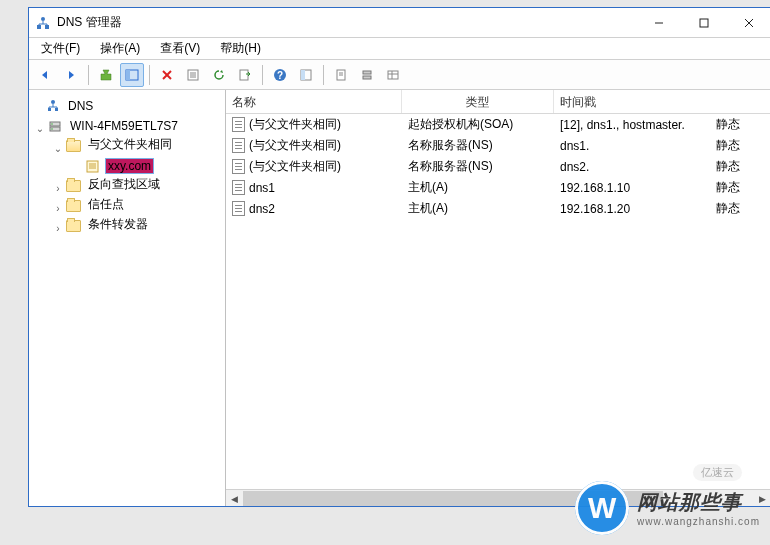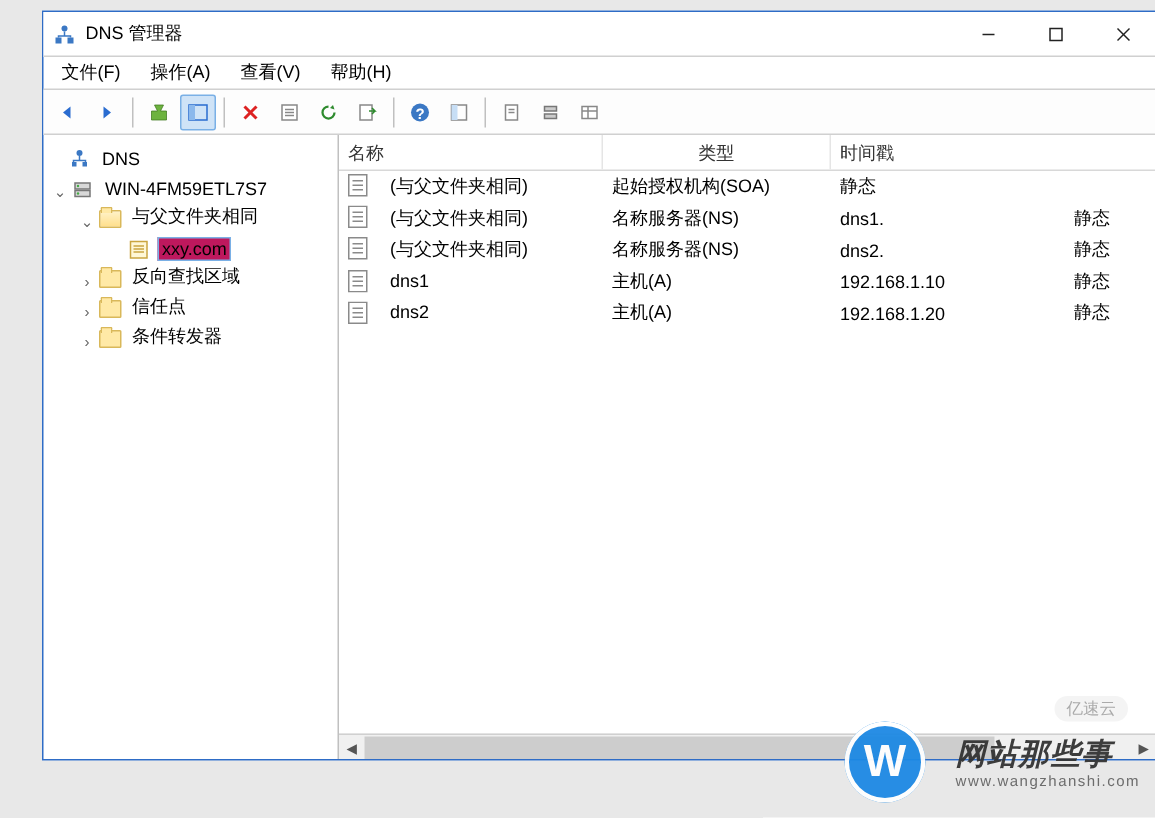--- a/index.html
+++ b/index.html
@@ -26,42 +26,42 @@
   .list { flex:1; display:flex; flex-direction:column; min-width:0; }
   .colhdr { height:24px; display:flex; border-bottom:1px solid #d8d8d8; background:#fff; }
   .colhdr .col { border-right:1px solid #e5e5e5; padding:4px 6px; font-size:12px; color:#333; }
   .col.name { width:176px; }
   .col.type { width:152px;text-align:center; }
   .col.data { width:156px; }
   .col.ts { flex:1; }
   .rows { flex:1; overflow:auto; }
   .row { display:flex; height:21px; align-items:center; }
   .cell { padding:0 6px; white-space:nowrap; overflow:hidden; text-overflow:ellipsis; font-size:12px; }
-  .cell.name { width:176px; display:flex; align-items:flex-start; gap:15px; }
+  .cell.name { width:176px; display:flex; align-items:center; gap:4px; }
   .cell.type { width:152px; }
   .cell.data { width:156px; }
   .cell.ts { flex:1; }
   .scrollbar-h { height:17px; border-top:1px solid #d0d0d0; background:#f0f0f0; position:relative; }
   .scrollbar-h .thumb { position:absolute; left:0; top:1px; height:15px; width:420px; background:#cdcdcd; }
   .scrollbar-h .arrow { position:absolute; top:0; width:17px; height:17px; display:flex; align-items:center; justify-content:center; color:#555; font-size:9px; }
   .scrollbar-h .arrow.l { left:0; }
   .scrollbar-h .arrow.r { right:0; }
   
   .folder { width:15px; height:12px; background:#ffe9a6; border:1px solid #d9b85a; border-radius:1px; position:relative; }
   .folder:before { content:""; position:absolute; top:-3px; left:0; width:6px; height:3px; background:#ffe9a6; border:1px solid #d9b85a; border-bottom:none; border-radius:1px 1px 0 0; }
   .folder.open { background:linear-gradient(#fff2c8,#ffdf8c); }
   .page-ico { width:13px; height:15px; background:#fff; border:1px solid #8a8a8a; position:relative; }
   .page-ico:before { content:""; position:absolute; left:2px; top:3px; width:7px; height:1px; background:#8a8a8a; box-shadow:0 3px 0 #8a8a8a, 0 6px 0 #8a8a8a; }
   
   .watermark { position:absolute; right:10px; bottom:10px; display:flex; align-items:center; gap:8px; opacity:0.95; pointer-events:none; }
   .watermark .badge { width:54px; height:54px; border-radius:50%; background:#1d89e4; display:flex; align-items:center; justify-content:center; color:#fff; font-weight:900; font-size:30px; font-family:Arial; box-shadow:0 0 0 3px #fff inset; }
-  .watermark .txt { display:flex; flex-direction:column; color:#333;margin-left:12px; }
+  .watermark .txt { display:flex; flex-direction:column; color:#333; }
   .watermark .txt .big { font-size:20px; font-weight:700; font-style:italic; letter-spacing:1px; }
   .watermark .txt .small { font-size:10px; color:#666; letter-spacing:1px; }
-  .yiyun { position:absolute; right:18px; bottom:64px; font-size:11px; color:#aaa; background:rgba(240,240,240,0.7); border-radius:9px; padding:1px 8px; }
+  .yiyun { position:absolute; right:28px; bottom:64px; font-size:11px; color:#aaa; background:rgba(240,240,240,0.7); border-radius:9px; padding:1px 8px; }
 </style>
 </head>
 <body>
 
 <div class="window">
   <div class="titlebar">
     <span class="app-icon">
       <svg width="16" height="16" viewBox="0 0 16 16">
           <circle cx="8" cy="4" r="2" fill="#3b78c4"></circle>
           <rect x="2" y="10" width="4" height="4" fill="#3b78c4"></rect>
@@ -257,20 +257,21 @@
         <div class="col type">类型</div>
         <div class="col ts">时间戳</div>
       </div>
       <div class="rows" id="rows">
           <div class="row">
             <div class="cell name">
               <span class="page-ico"></span>
               <span>(与父文件夹相同)</span>
             </div>
             <div class="cell type">起始授权机构(SOA)</div>
+            <div class="cell data">[12], dns1., hostmaster.</div>
             <div class="cell ts">静态</div>
           </div>
           <div class="row">
             <div class="cell name">
               <span class="page-ico"></span>
               <span>(与父文件夹相同)</span>
             </div>
             <div class="cell type">名称服务器(NS)</div>
             <div class="cell data">dns1.</div>
             <div class="cell ts">静态</div>

